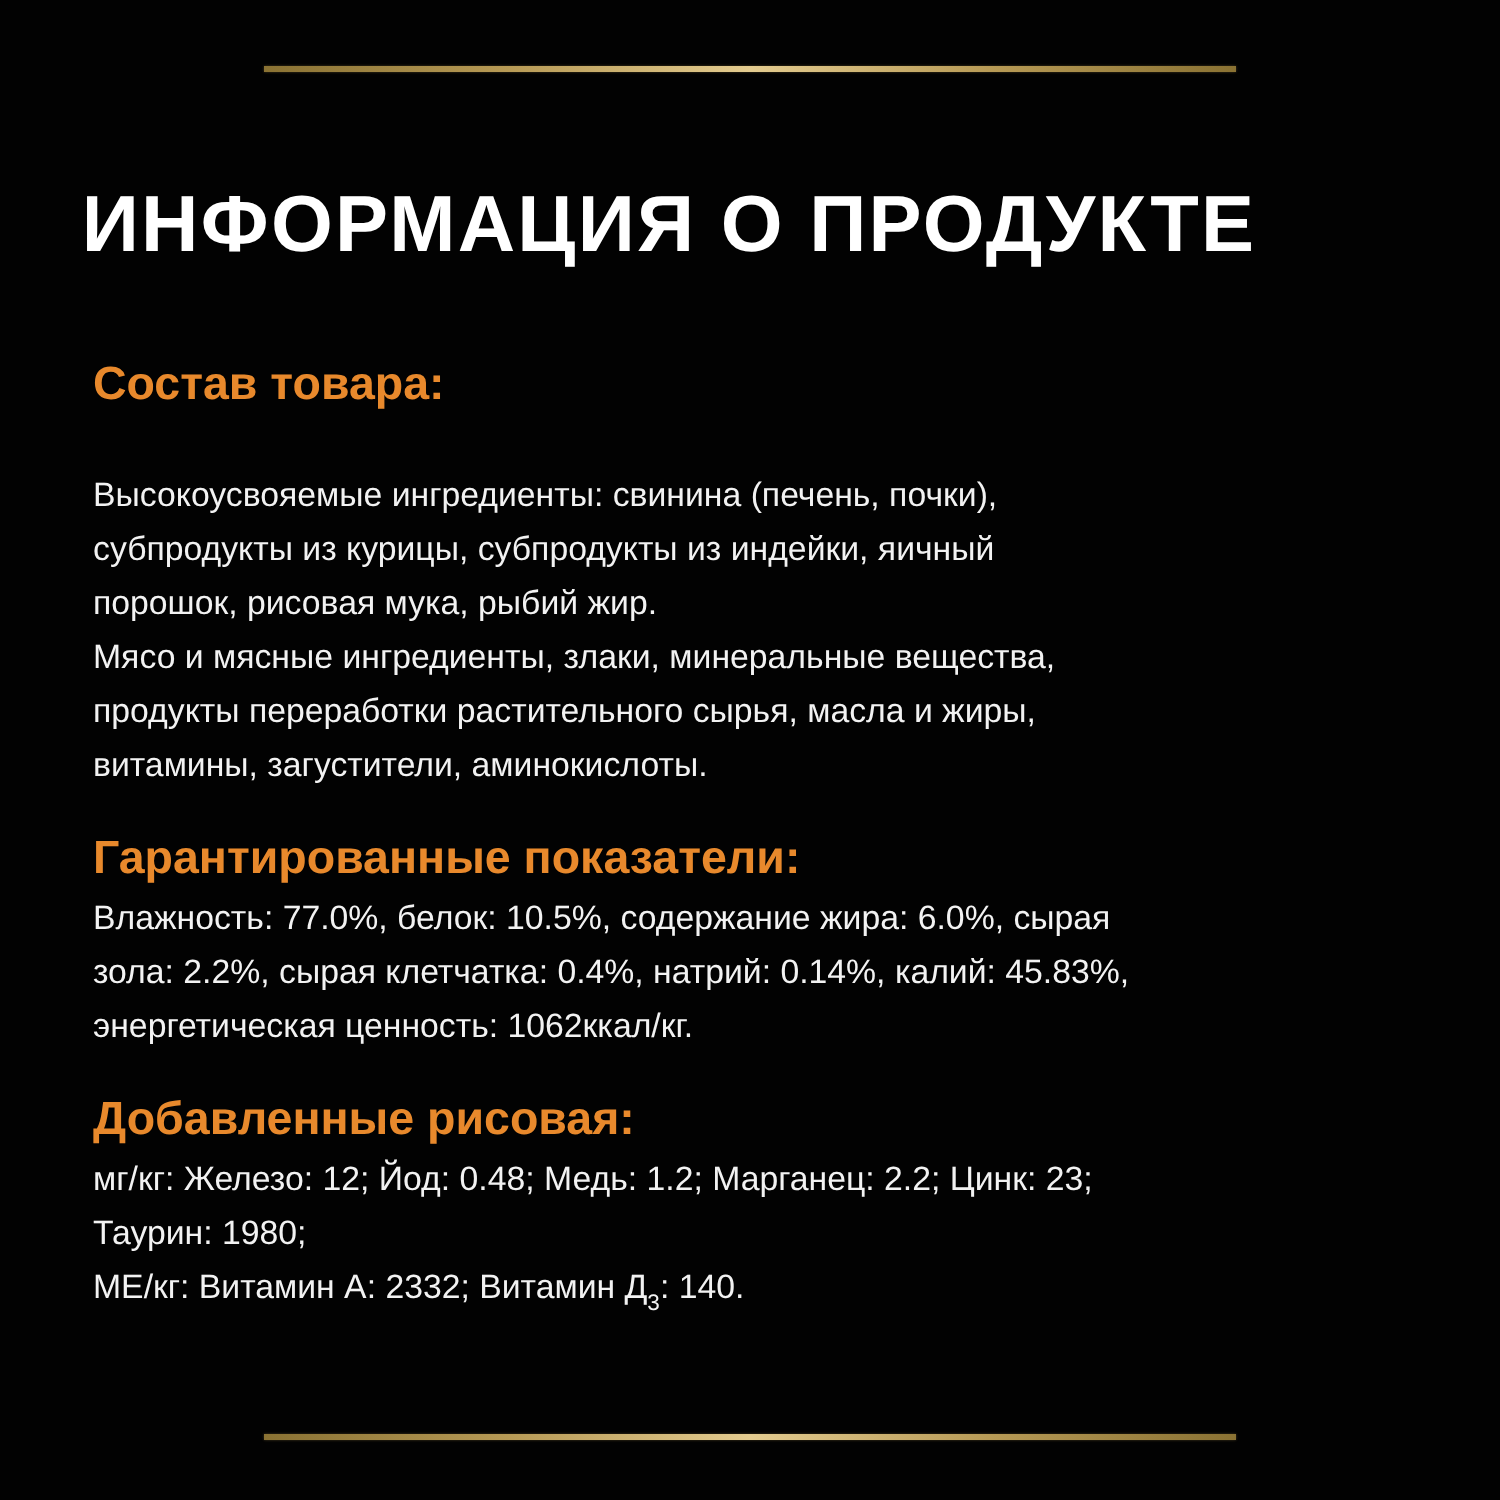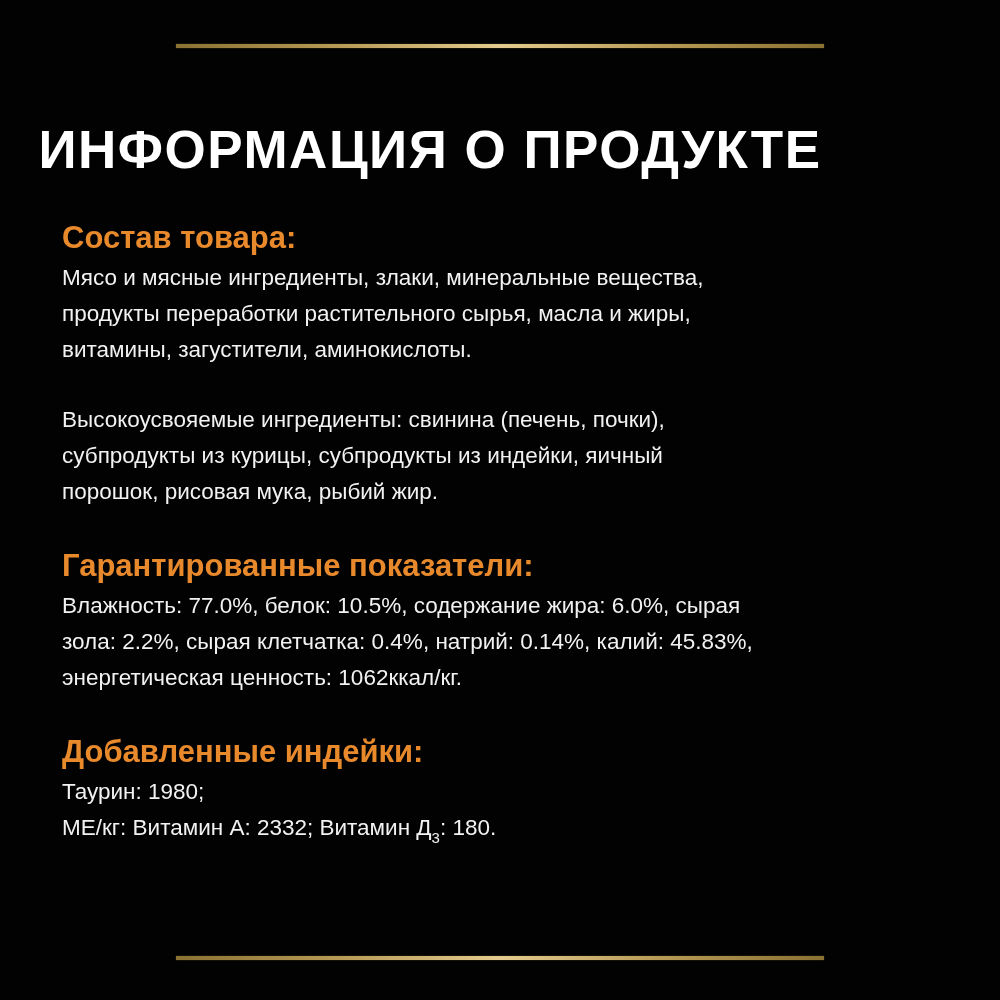--- a/index.html
+++ b/index.html
@@ -23,87 +23,88 @@
       height: 4px;
       background: linear-gradient(90deg, #8a7233 0%, #b79a55 25%, #e3cb8f 50%, #b79a55 75%, #8a7233 100%);
       box-shadow: 0 0 2px rgba(180, 150, 80, 0.4);
     }
     .gold-line.top { top: 44px; }
     .gold-line.bottom { top: 956px; }
 
     .title {
       position: absolute;
       top: 82px;
-      left: 0;
+      left: 16px;
       width: 860px;
       text-align: center;
       font-size: 53px;
       font-weight: bold;
       letter-spacing: 1.5px;
       color: #ffffff;
       line-height: 64px;
     }
 
     .content {
       position: absolute;
       left: 62px;
-      top: 216px;
+      top: 234px;
       width: 880px;
     }
     .section { margin: 0; }
     .heading {
       font-size: 31px;
       font-weight: bold;
       color: #e8892c;
       line-height: 44px;
       margin: 0;
     }
     .para {
       font-size: 22.5px;
       line-height: 36px;
       color: #f2f2f2;
       margin: 0;
       white-space: pre-line;
     }
     .gap-para { margin-top: 34px; }
-    .gap-section { margin-top: 34px; }
+    .gap-section { margin-top: 22px; }
     .sub {
       font-size: 15px;
       position: relative;
       top: 8px;
       line-height: 0;
     }
   </style>
 </head>
 <body>
 
 <div class="gold-line top"></div>
 
 <h1 class="title">ИНФОРМАЦИЯ О ПРОДУКТЕ</h1>
 
 <div class="content">
 
   <div class="section">
     <h2 class="heading">Состав товара:</h2>
+    <p class="para gap-para">Высокоусвояемые ингредиенты: свинина (печень, почки),
+субпродукты из курицы, субпродукты из индейки, яичный
+порошок, рисовая мука, рыбий жир.</p>
     <p class="para">Мясо и мясные ингредиенты, злаки, минеральные вещества,
 продукты переработки растительного сырья, масла и жиры,
 витамины, загустители, аминокислоты.</p>
-    <p class="para gap-para">Высокоусвояемые ингредиенты: свинина (печень, почки),
-субпродукты из курицы, субпродукты из индейки, яичный
-порошок, рисовая мука, рыбий жир.</p>
   </div>
 
   <div class="section gap-section">
     <h2 class="heading">Гарантированные показатели:</h2>
     <p class="para">Влажность: 77.0%, белок: 10.5%, содержание жира: 6.0%, сырая
 зола: 2.2%, сырая клетчатка: 0.4%, натрий: 0.14%, калий: 45.83%,
 энергетическая ценность: 1062ккал/кг.</p>
   </div>
 
   <div class="section gap-section">
-    <h2 class="heading">Добавленные индейки:</h2>
+    <h2 class="heading">Добавленные рисовая:</h2>
+    <p class="para">мг/кг: Железо: 12; Йод: 0.48; Медь: 1.2; Марганец: 2.2; Цинк: 23;</p>
     <p class="para">Таурин: 1980;</p>
-    <p class="para"><span>МЕ/кг: Витамин А: 2332; Витамин Д</span><span class="sub">3</span><span>: 180.</span></p>
+    <p class="para"><span>МЕ/кг: Витамин А: 2332; Витамин Д</span><span class="sub">3</span><span>: 140.</span></p>
   </div>
 
 </div>
 
 <div class="gold-line bottom"></div>
 
 </body></html>

